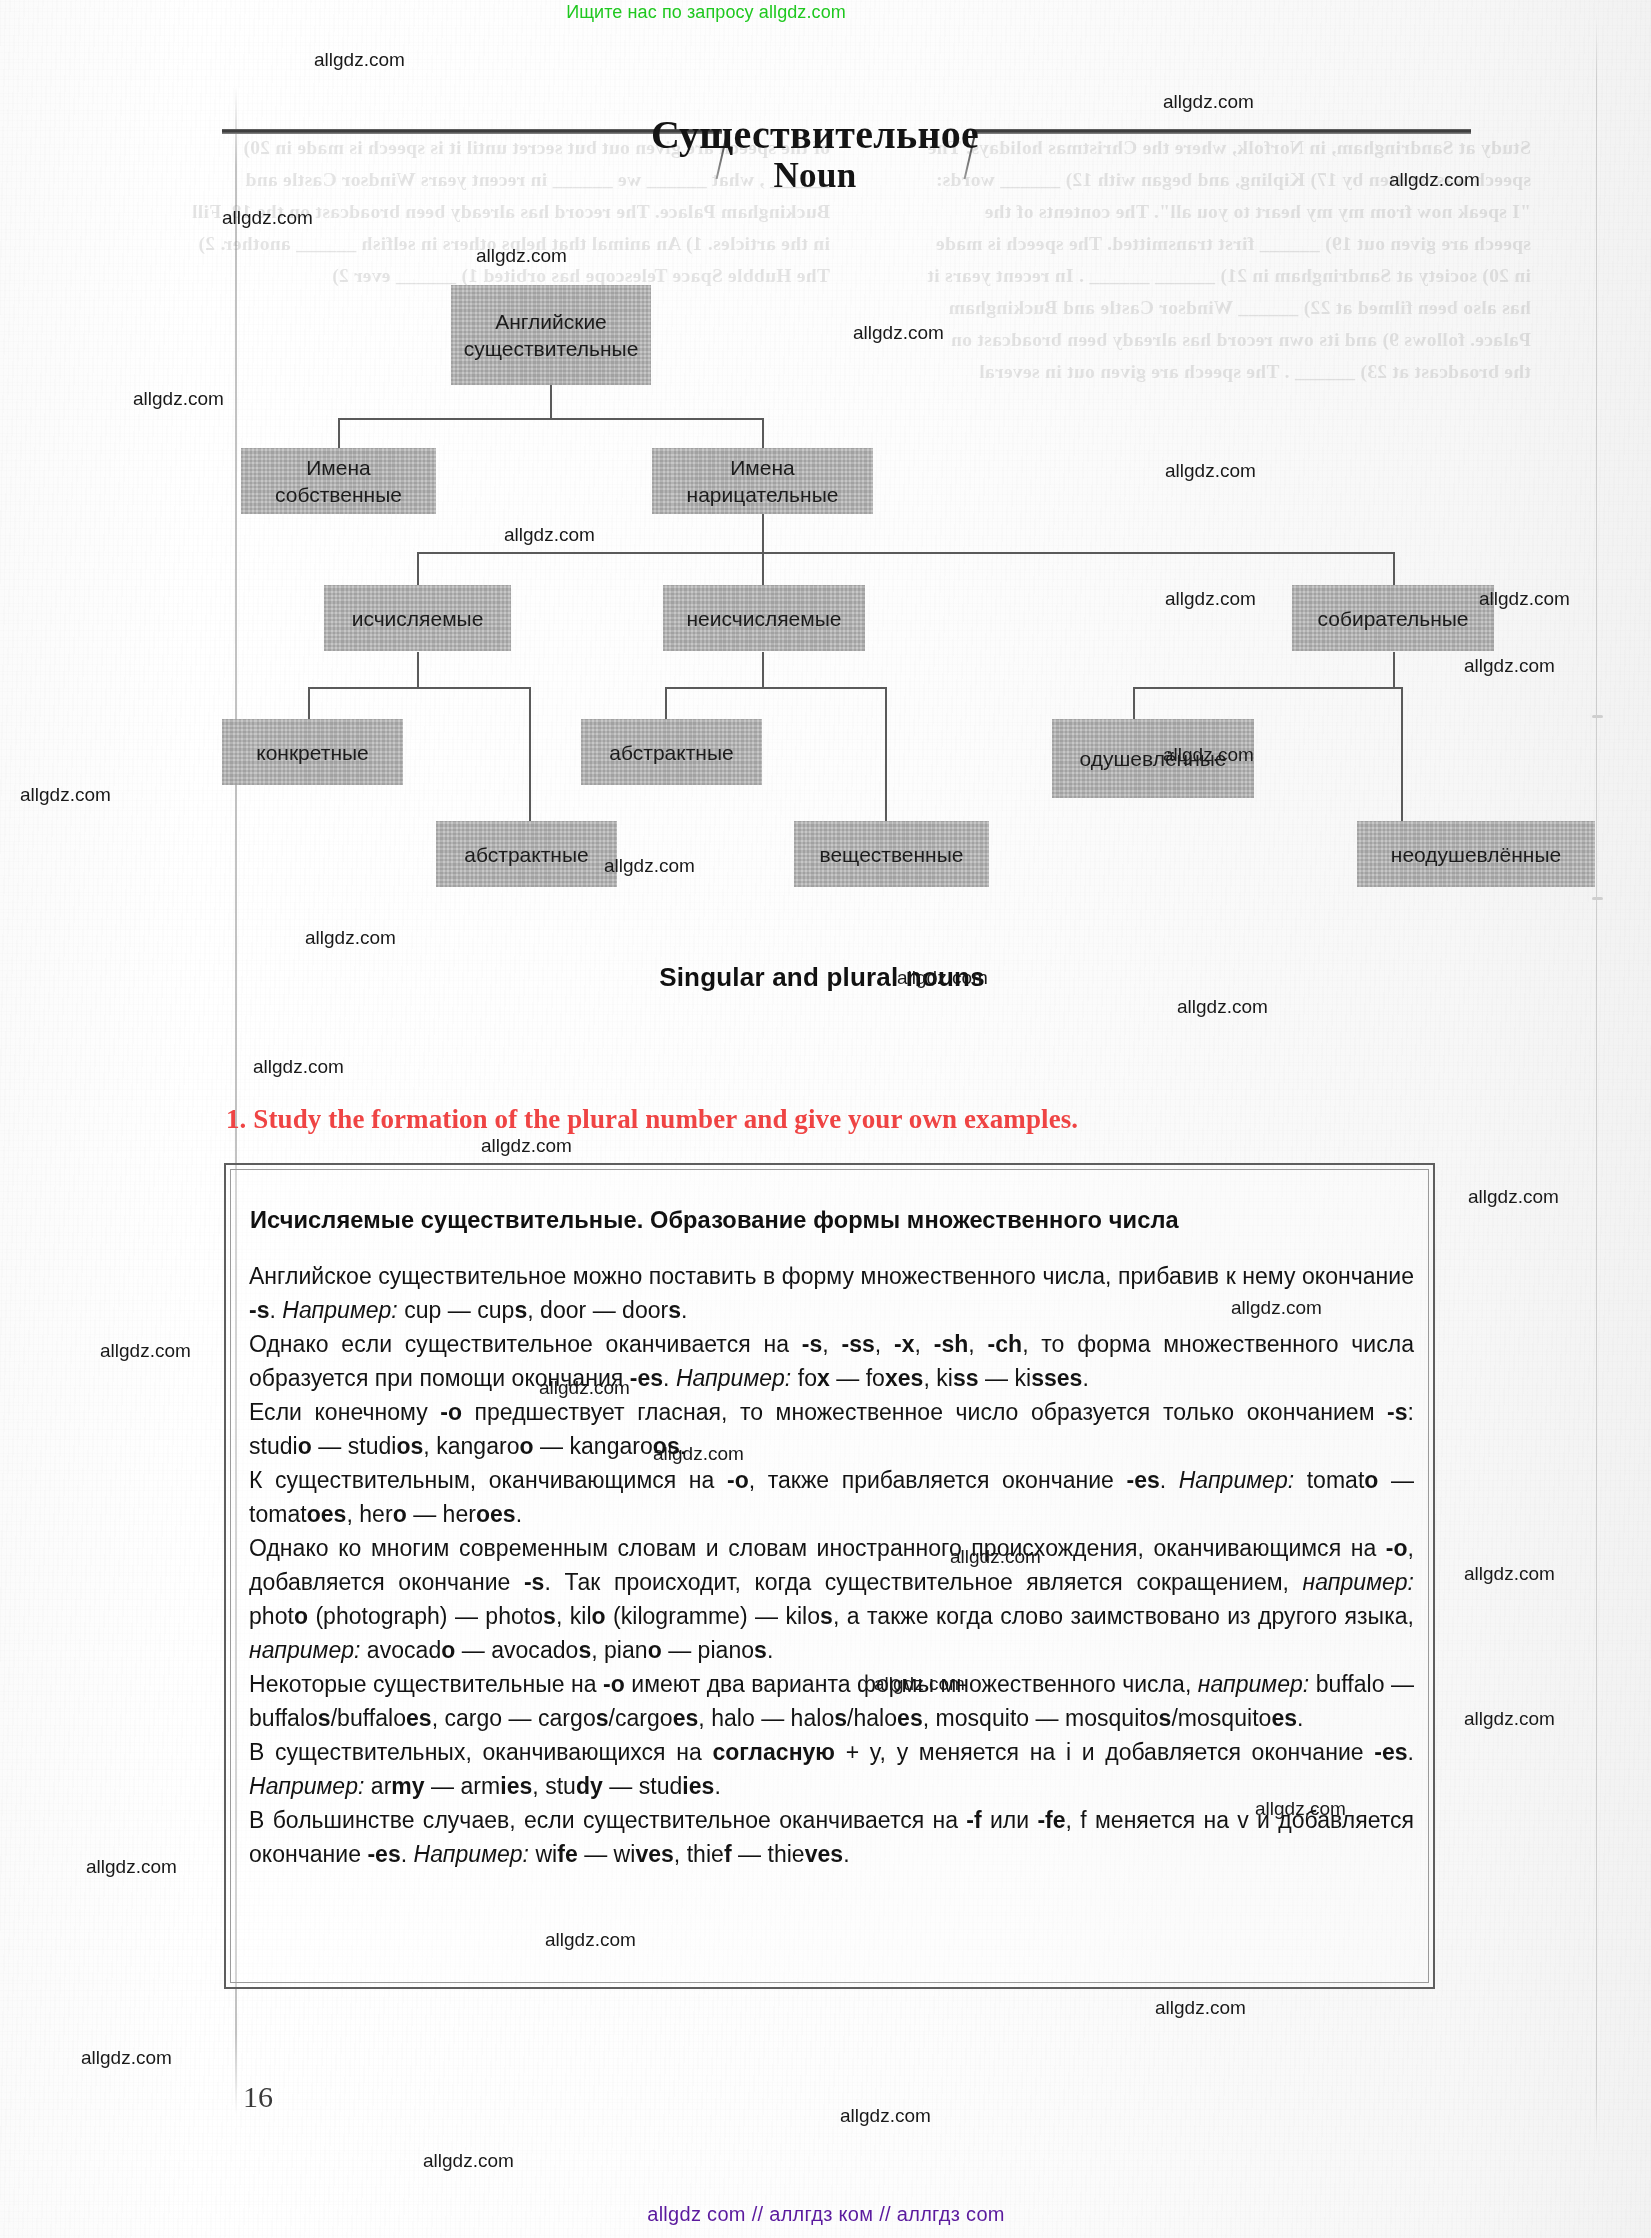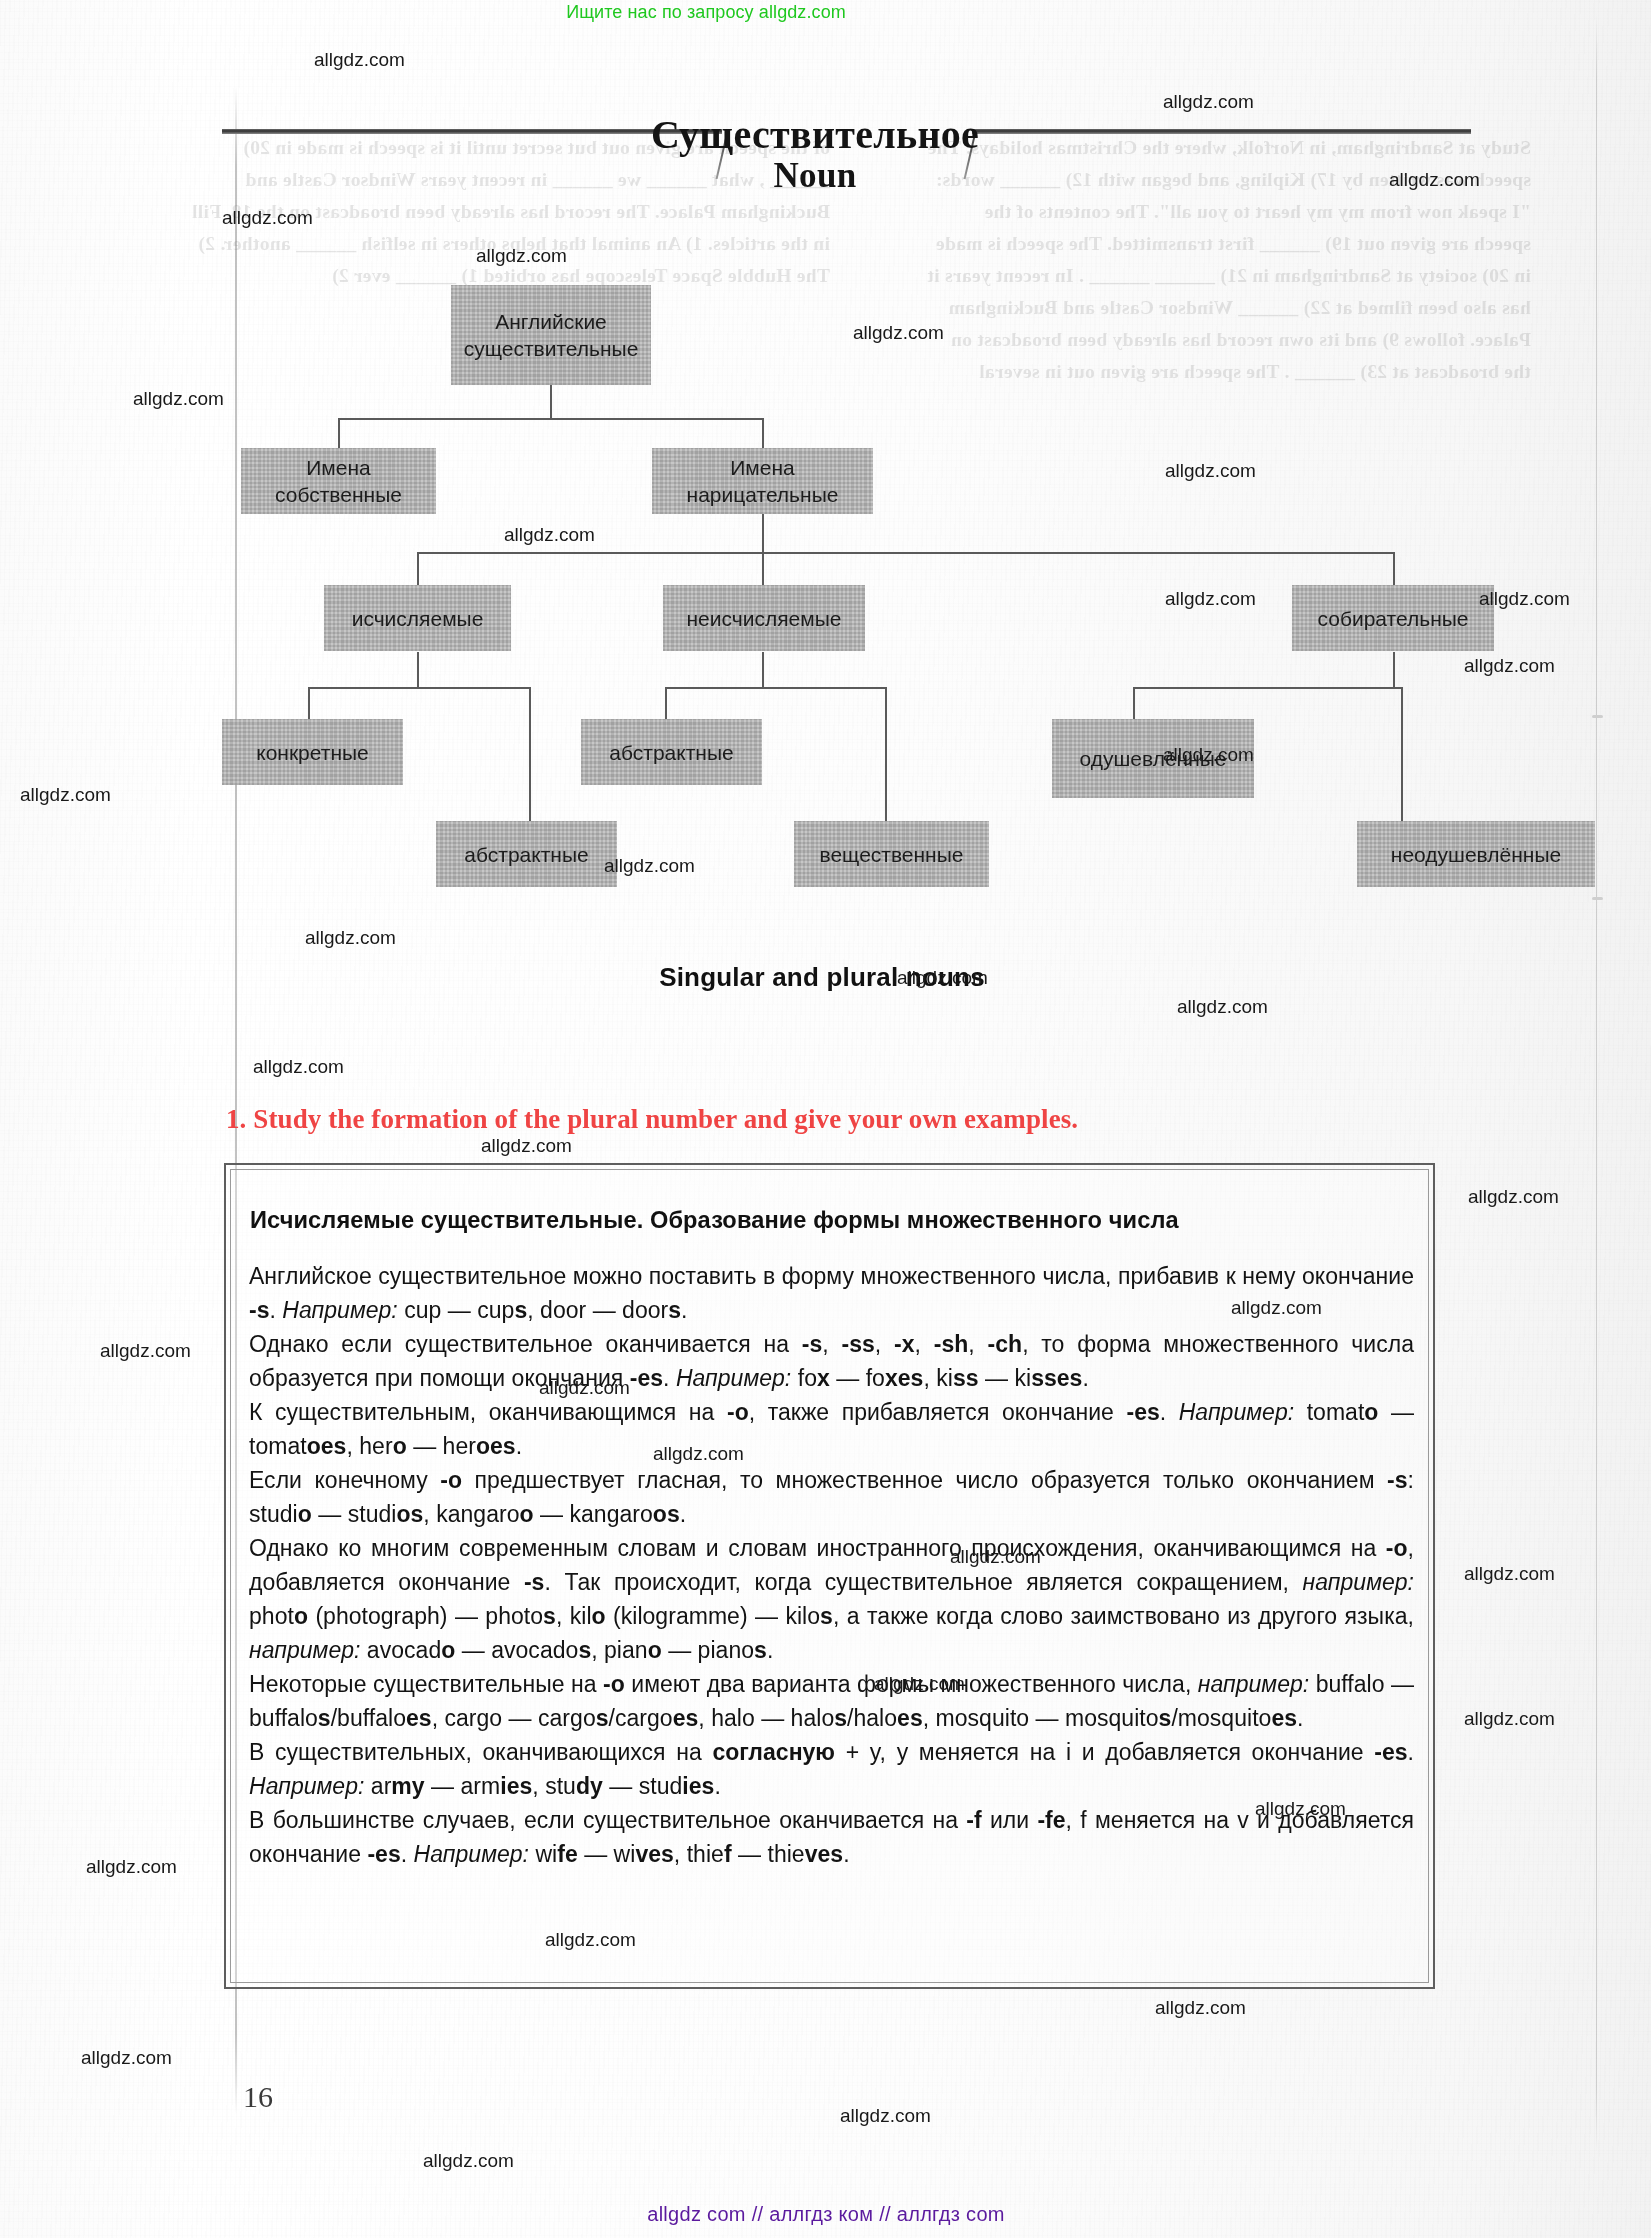--- a/index.html
+++ b/index.html
@@ -298,22 +298,22 @@
   <span>1.</span>
   <span>Study the formation of the plural number and give your own examples.</span>
 </div>
 
 <div class="gbox">
   <div class="gbox-inner"></div>
   <div class="gbox-title">Исчисляемые существительные. Образование формы множественного числа</div>
   <div class="gbox-body" id="gbox-body">
       <p>Английское существительное можно поставить в форму множественного числа, прибавив к нему окончание <b>-s</b>. <i>Например:</i> cup — cup<b>s</b>, door — door<b>s</b>.</p>
       <p>Однако если существительное оканчивается на <b>-s</b>, <b>-ss</b>, <b>-x</b>, <b>-sh</b>, <b>-ch</b>, то форма множественного числа образуется при помощи окончания <b>-es</b>. <i>Например:</i> fo<b>x</b> — fo<b>x</b><b>es</b>, ki<b>ss</b> — ki<b>ss</b><b>es</b>.</p>
+      <p>Если конечному <b>-о</b> предшествует гласная, то множественное число образуется только окончанием <b>-s</b>: studi<b>o</b> — studi<b>o</b><b>s</b>, kangaro<b>o</b> — kangaro<b>o</b><b>s</b>.</p>
       <p>К существительным, оканчивающимся на <b>-о</b>, также прибавляется окончание <b>-es</b>. <i>Например:</i> tomat<b>o</b> — tomat<b>o</b><b>es</b>, her<b>o</b> — her<b>o</b><b>es</b>.</p>
-      <p>Если конечному <b>-о</b> предшествует гласная, то множественное число образуется только окончанием <b>-s</b>: studi<b>o</b> — studi<b>o</b><b>s</b>, kangaro<b>o</b> — kangaro<b>o</b><b>s</b>.</p>
       <p>Однако ко многим современным словам и словам иностранного происхождения, оканчивающимся на <b>-о</b>, добавляется окончание <b>-s</b>. Так происходит, когда существительное является сокращением, <i>например:</i> phot<b>o</b> (photograph) — photo<b>s</b>, kil<b>o</b> (kilogramme) — kilo<b>s</b>, а также когда слово заимствовано из другого языка, <i>например:</i> avocad<b>o</b> — avocado<b>s</b>, pian<b>o</b> — piano<b>s</b>.</p>
       <p>Некоторые существительные на <b>-о</b> имеют два варианта формы множественного числа, <i>например:</i> buffalo — buffalo<b>s</b>/buffalo<b>es</b>, cargo — cargo<b>s</b>/cargo<b>es</b>, halo — halo<b>s</b>/halo<b>es</b>, mosquito — mosquito<b>s</b>/mosquito<b>es</b>.</p>
       <p>В существительных, оканчивающихся на <b>согласную</b> + y, y меняется на i и добавляется окончание <b>-es</b>. <i>Например:</i> ar<b>my</b> — arm<b>ies</b>, stu<b>dy</b> — stud<b>ies</b>.</p>
       <p>В большинстве случаев, если существительное оканчивается на <b>-f</b> или <b>-fe</b>, f меняется на v и добавляется окончание <b>-es</b>. <i>Например:</i> wi<b>fe</b> — wi<b>ves</b>, thie<b>f</b> — thie<b>ves</b>.</p>
     </div>
 </div>
 
 <div class="pageno">16</div>
 
 <div class="bottom-banner">

